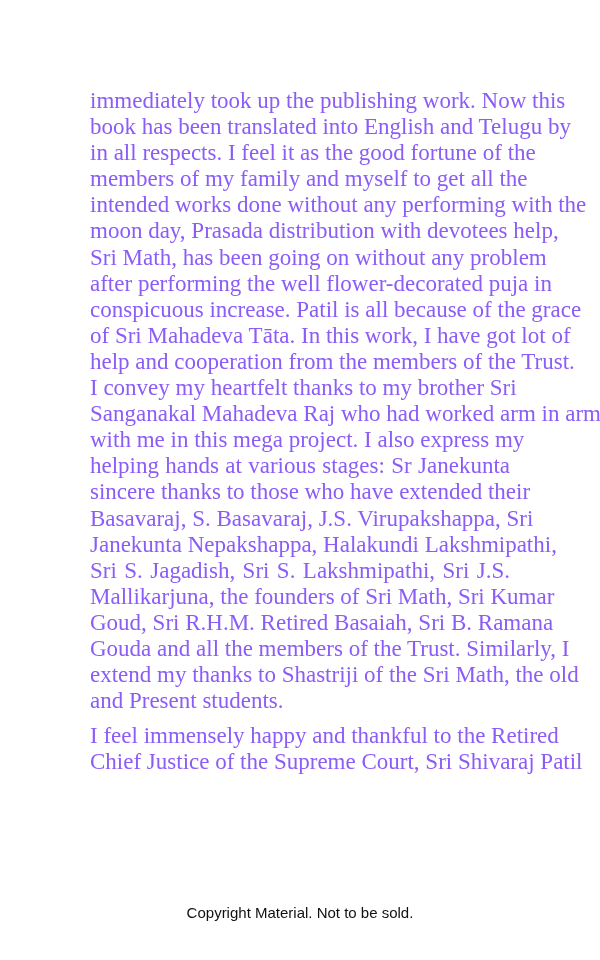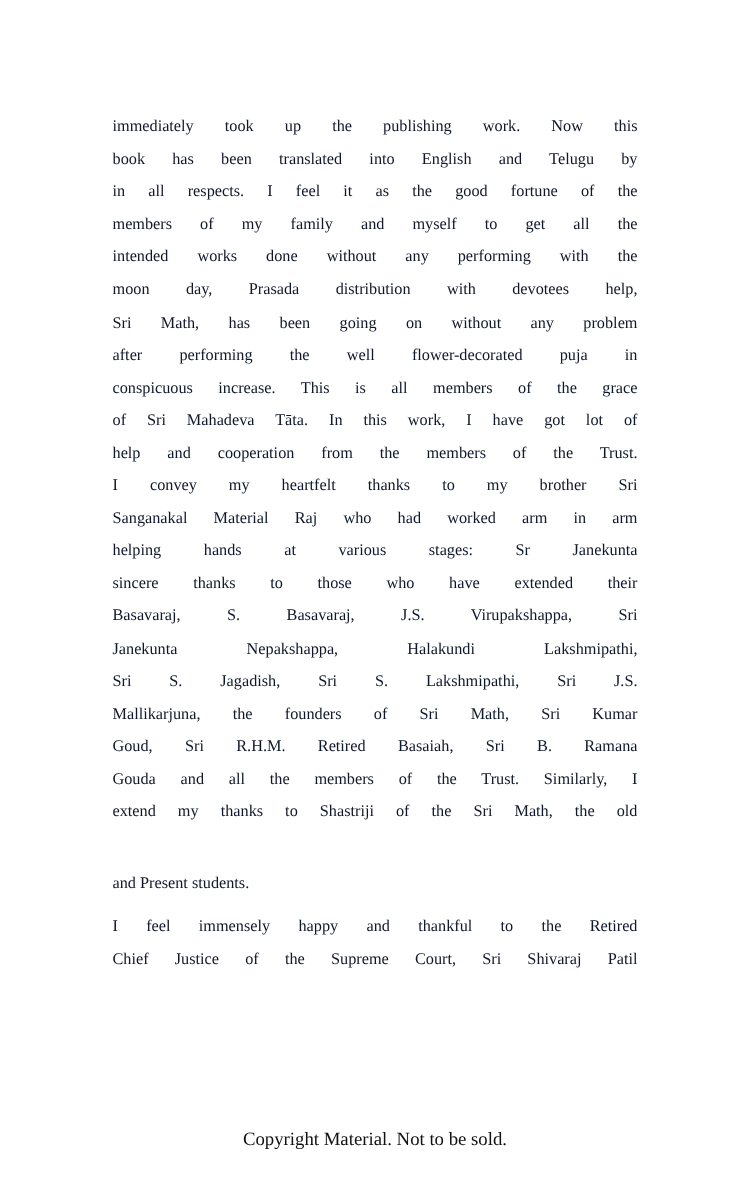--- a/index.html
+++ b/index.html
@@ -12,71 +12,71 @@
     height: 960px;
     position: relative;
     overflow: hidden;
   }
   .page-body {
     position: absolute;
     left: 90px;
     top: 88px;
     width: 420px;
     font-family: "Liberation Serif", serif;
-    font-size: 13px;
+    font-size: 23px;
     line-height: 26.1px;
-    color: #0f172a;
+    color: #8b5cf6;
   }
   .para {
     margin: 0;
     text-align: justify;
   }
   .line {
     display: block;
     text-align: justify;
     text-align-last: justify;
     white-space: nowrap;
     height: 26.1px;
   }
   .line.last {
     text-align-last: left;
-    margin-top: 31px;
   }
   .para + .para {
     margin-top: 9px;
   }
   .footer {
     position: absolute;
     left: 0;
     width: 600px;
     top: 904px;
     text-align: center;
-    font-family: Liberation Serif, serif;
+    font-family: Liberation Sans, sans-serif;
     font-size: 15px;
     color: #111111;
   }
 </style>
 </head>
 <body>
 
 <div class="page-body">
   <p class="para">
     <span class="line">immediately took up the publishing work. Now this</span>
     <span class="line">book has been translated into English and Telugu by</span>
     <span class="line">in all respects. I feel it as the good fortune of the</span>
     <span class="line">members of my family and myself to get all the</span>
     <span class="line">intended works done without any performing with the</span>
     <span class="line">moon day, Prasada distribution with devotees help,</span>
     <span class="line">Sri Math, has been going on without any problem</span>
     <span class="line">after performing the well flower-decorated puja in</span>
-    <span class="line">conspicuous increase.  This is all members of the grace</span>
+    <span class="line">conspicuous increase.  Patil is all because of the grace</span>
     <span class="line">of Sri Mahadeva Tāta. In this work, I have got lot of</span>
     <span class="line">help and cooperation from the members of the Trust.</span>
     <span class="line">I convey my heartfelt thanks to my brother Sri</span>
-    <span class="line">Sanganakal Material Raj who had worked arm in arm</span>
+    <span class="line">Sanganakal Mahadeva Raj who had worked arm in arm</span>
+    <span class="line">with me in this mega project. I also express my</span>
     <span class="line">helping hands at various stages: Sr Janekunta</span>
     <span class="line">sincere thanks to those who have extended their</span>
     <span class="line">Basavaraj, S. Basavaraj, J.S. Virupakshappa, Sri</span>
     <span class="line">Janekunta Nepakshappa, Halakundi Lakshmipathi,</span>
     <span class="line">Sri S. Jagadish, Sri S. Lakshmipathi, Sri J.S.</span>
     <span class="line">Mallikarjuna, the founders of Sri Math, Sri Kumar</span>
     <span class="line">Goud, Sri R.H.M. Retired Basaiah, Sri B. Ramana</span>
     <span class="line">Gouda and all the members of the Trust. Similarly, I</span>
     <span class="line">extend my thanks to Shastriji of the Sri Math, the old</span>
     <span class="line last">and Present students.</span>

